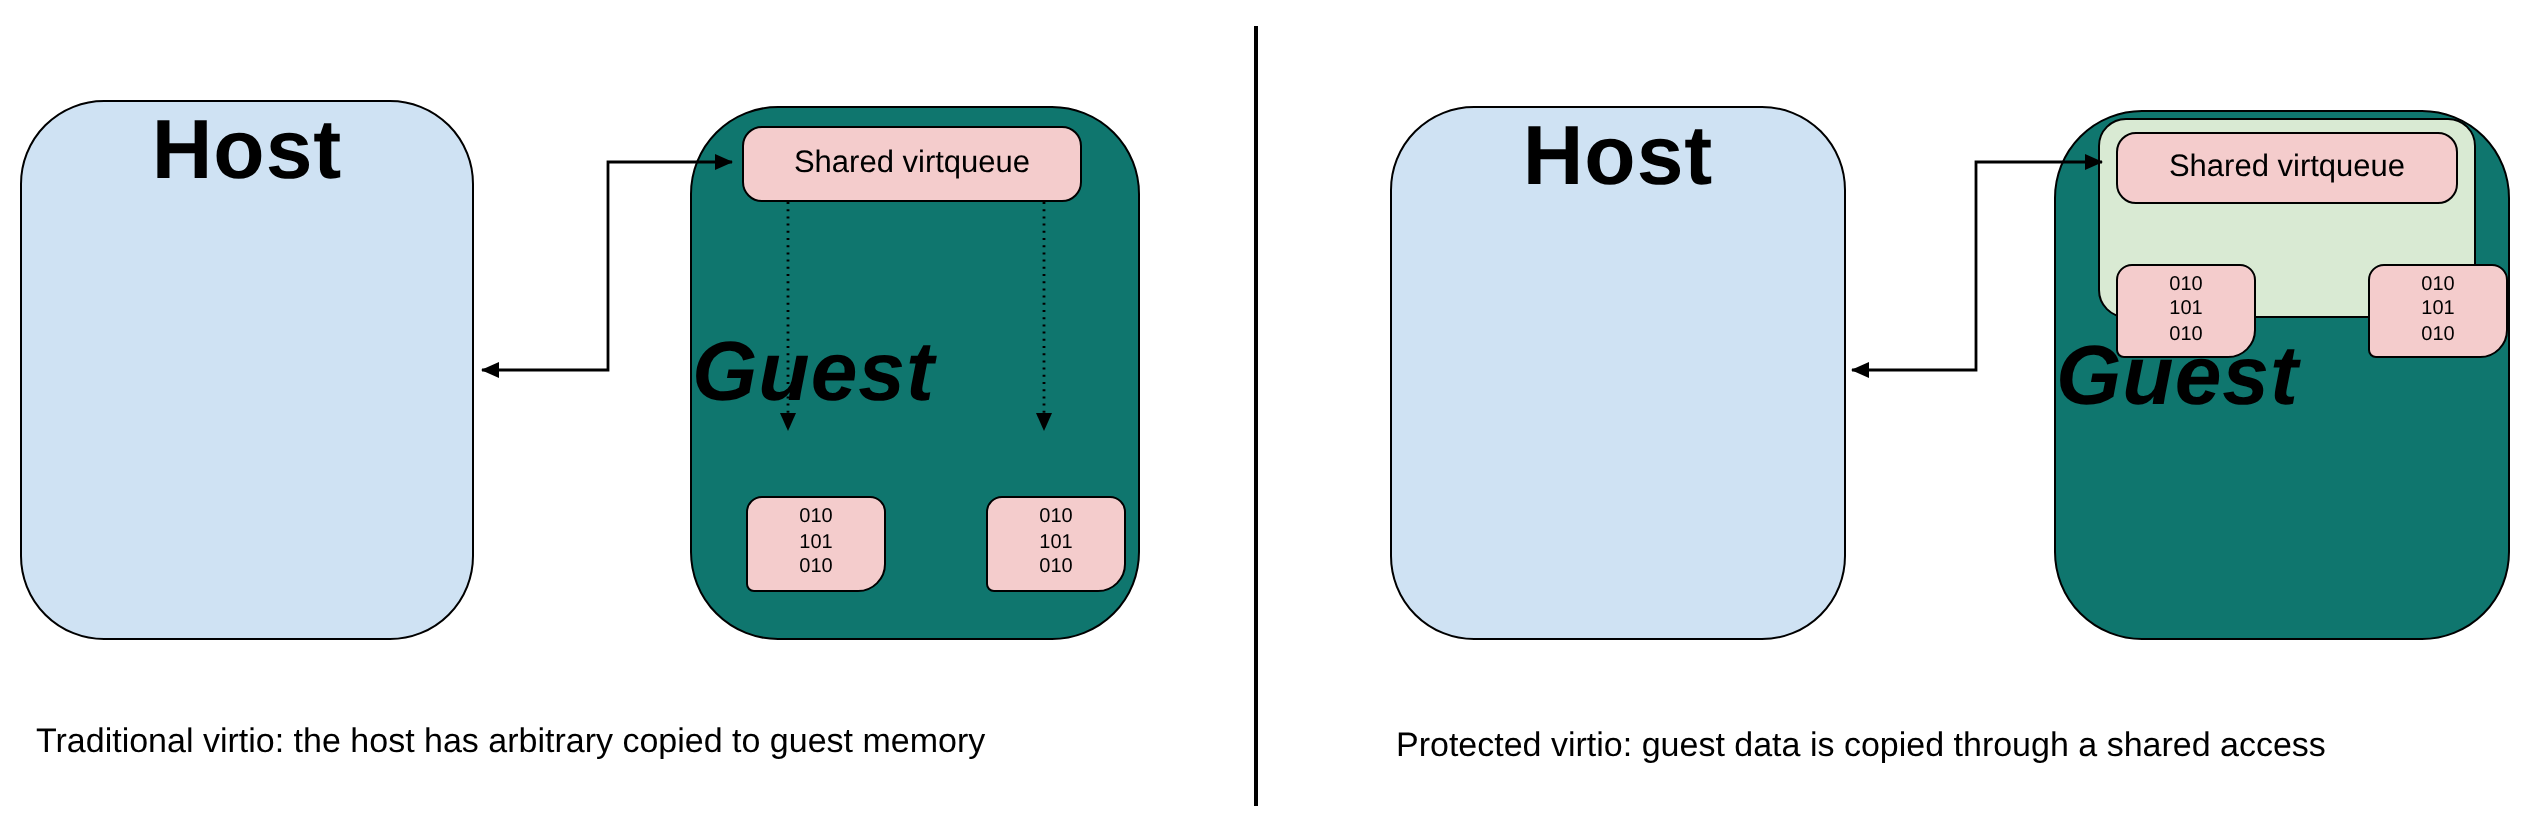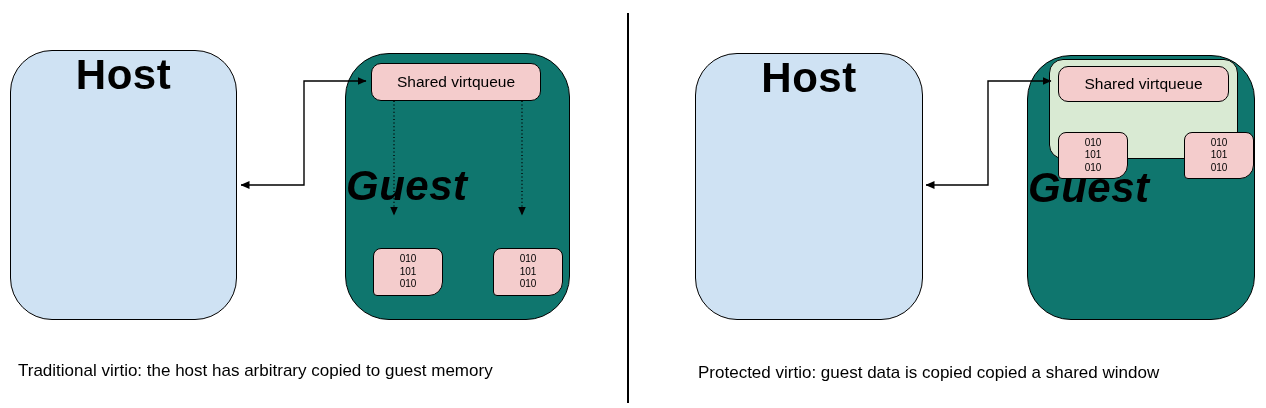--- a/index.html
+++ b/index.html
@@ -180,21 +180,21 @@
         <div class="bits-box b2">
           <span class="bits">010
 101
 010</span>
         </div>
       </div>
 
       <span class="big-label guest-label">Guest</span>
     </div>
 
-    <div class="caption right">Protected virtio: guest data is copied copied a shared window</div>
+    <div class="caption right">Protected virtio: guest data is copied through a shared access</div>
   </div>
 
   <svg class="arrows" viewBox="0 0 1266 408" xmlns="http://www.w3.org/2000/svg">
     <defs>
       <marker id="arrow" markerUnits="userSpaceOnUse" markerWidth="9" markerHeight="8" refX="8.5" refY="4" orient="auto-start-reverse">
         <path d="M0,0 L9,4 L0,8 z" fill="#000"></path>
       </marker>
       <marker id="arrowEnd" markerUnits="userSpaceOnUse" markerWidth="9" markerHeight="8" refX="8.5" refY="4" orient="auto">
         <path d="M0,0 L9,4 L0,8 z" fill="#000"></path>
       </marker>

